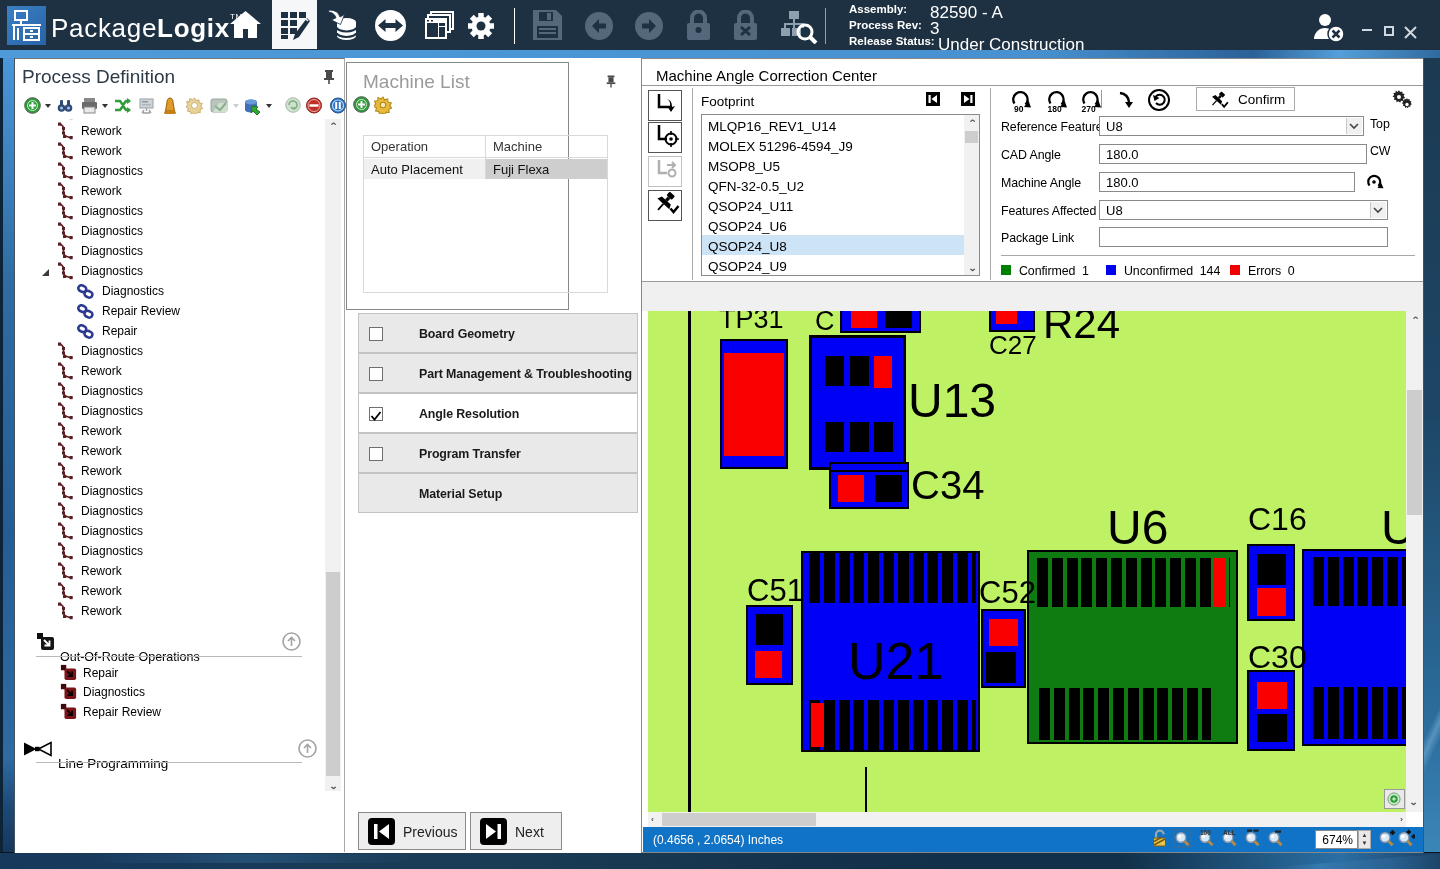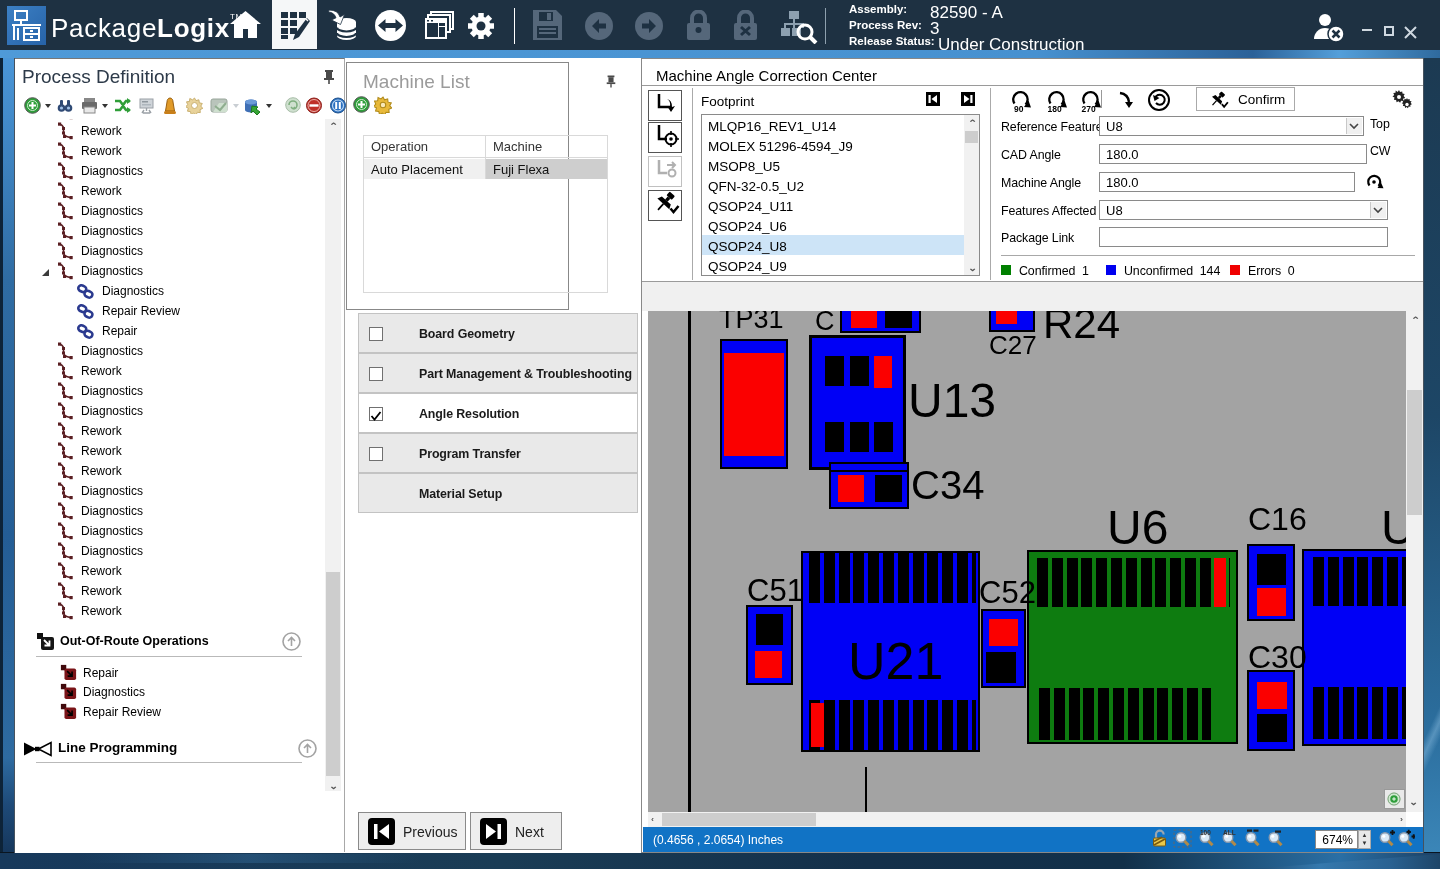--- a/index.html
+++ b/index.html
@@ -35,21 +35,21 @@
   #midcol { left:332px; top:0px; width:295px; height:794px; background:#fff; }
   #mlpane { left:0px; top:3px; width:223px; height:248px; background:#fff; border:1px solid #888; }
   #rightpanel { left:627px; top:0px; width:783px; height:795px; background:#fff; border:1px solid #888; border-right:none; }
 
   .ptitle { font-size:19px; color:#2d3a49; }
   .gtitle { font-size:19px; color:#9b9b9b; }
 
   
   .trow { position:absolute; height:20px; font-size:12px; color:#000; }
   .trow .lbl { position:absolute; left:0; top:3px; }
-  .hdr { font-size:12.5px; font-weight:bold; color:#000; }
+  .hdr { font-size:12.5px; font-weight:normal; color:#000;margin-top:16px; }
   .sepline { position:absolute; height:1px; background:#b9b9b9; }
 
   
   .sb-track { background:#f1f1f1; }
   .sb-thumb { background:#cdcdcd; }
   .sb-arrow { color:#555; font-size:11px; line-height:11px; font-weight:bold; transform:scaleY(0.8); }
 
   
   .step { position:absolute; left:12px; width:280px; height:40px; background:#e9e9e9; border:1px solid #c3c3c3; }
   .step .cb { position:absolute; left:10px; top:13px; width:14px; height:14px; background:#fff; border:1px solid #707070; }
@@ -58,21 +58,21 @@
   .navbtn { position:absolute; top:754px; height:38px; background:#eee; border:1px solid #8a8a8a; }
   .nbicon { position:absolute; left:9px; top:5px; width:27px; height:27px; background:#000; border-radius:4px; }
   .nbtx { position:absolute; top:11px; font-size:14px; color:#222; }
 
   
   .flabel { position:absolute; font-size:12.4px; color:#000; letter-spacing:-0.1px; }
   .fbox { position:absolute; border:1px solid #8a8a8a; background:#fff; font-size:13px; color:#000; }
   .ddbtn { position:absolute; right:1px; top:1px; bottom:1px; width:16px; background:#f0f0f0; border-left:1px solid #c8c8c8; color:#444; }
 
   
-  #pcb { left:6px; top:252px; width:758px; height:501px; background:#a3a3a3; overflow:hidden; }
+  #pcb { left:6px; top:252px; width:758px; height:501px; background:#bef264; overflow:hidden; }
   .comp { position:absolute; border:2px solid #000; background:#0000f6; }
   .pcbtext { position:absolute; color:#000; font-family:"Liberation Sans",sans-serif; }
 
   #statusbar { left:1px; top:768px; width:781px; height:25px; background:#1173c5; color:#fff; font-size:12px; }
 </style>
 </head>
 <body>
 <div id="stage">
   <div class="abs" id="topbar">
     <div class="abs logo-sq">

